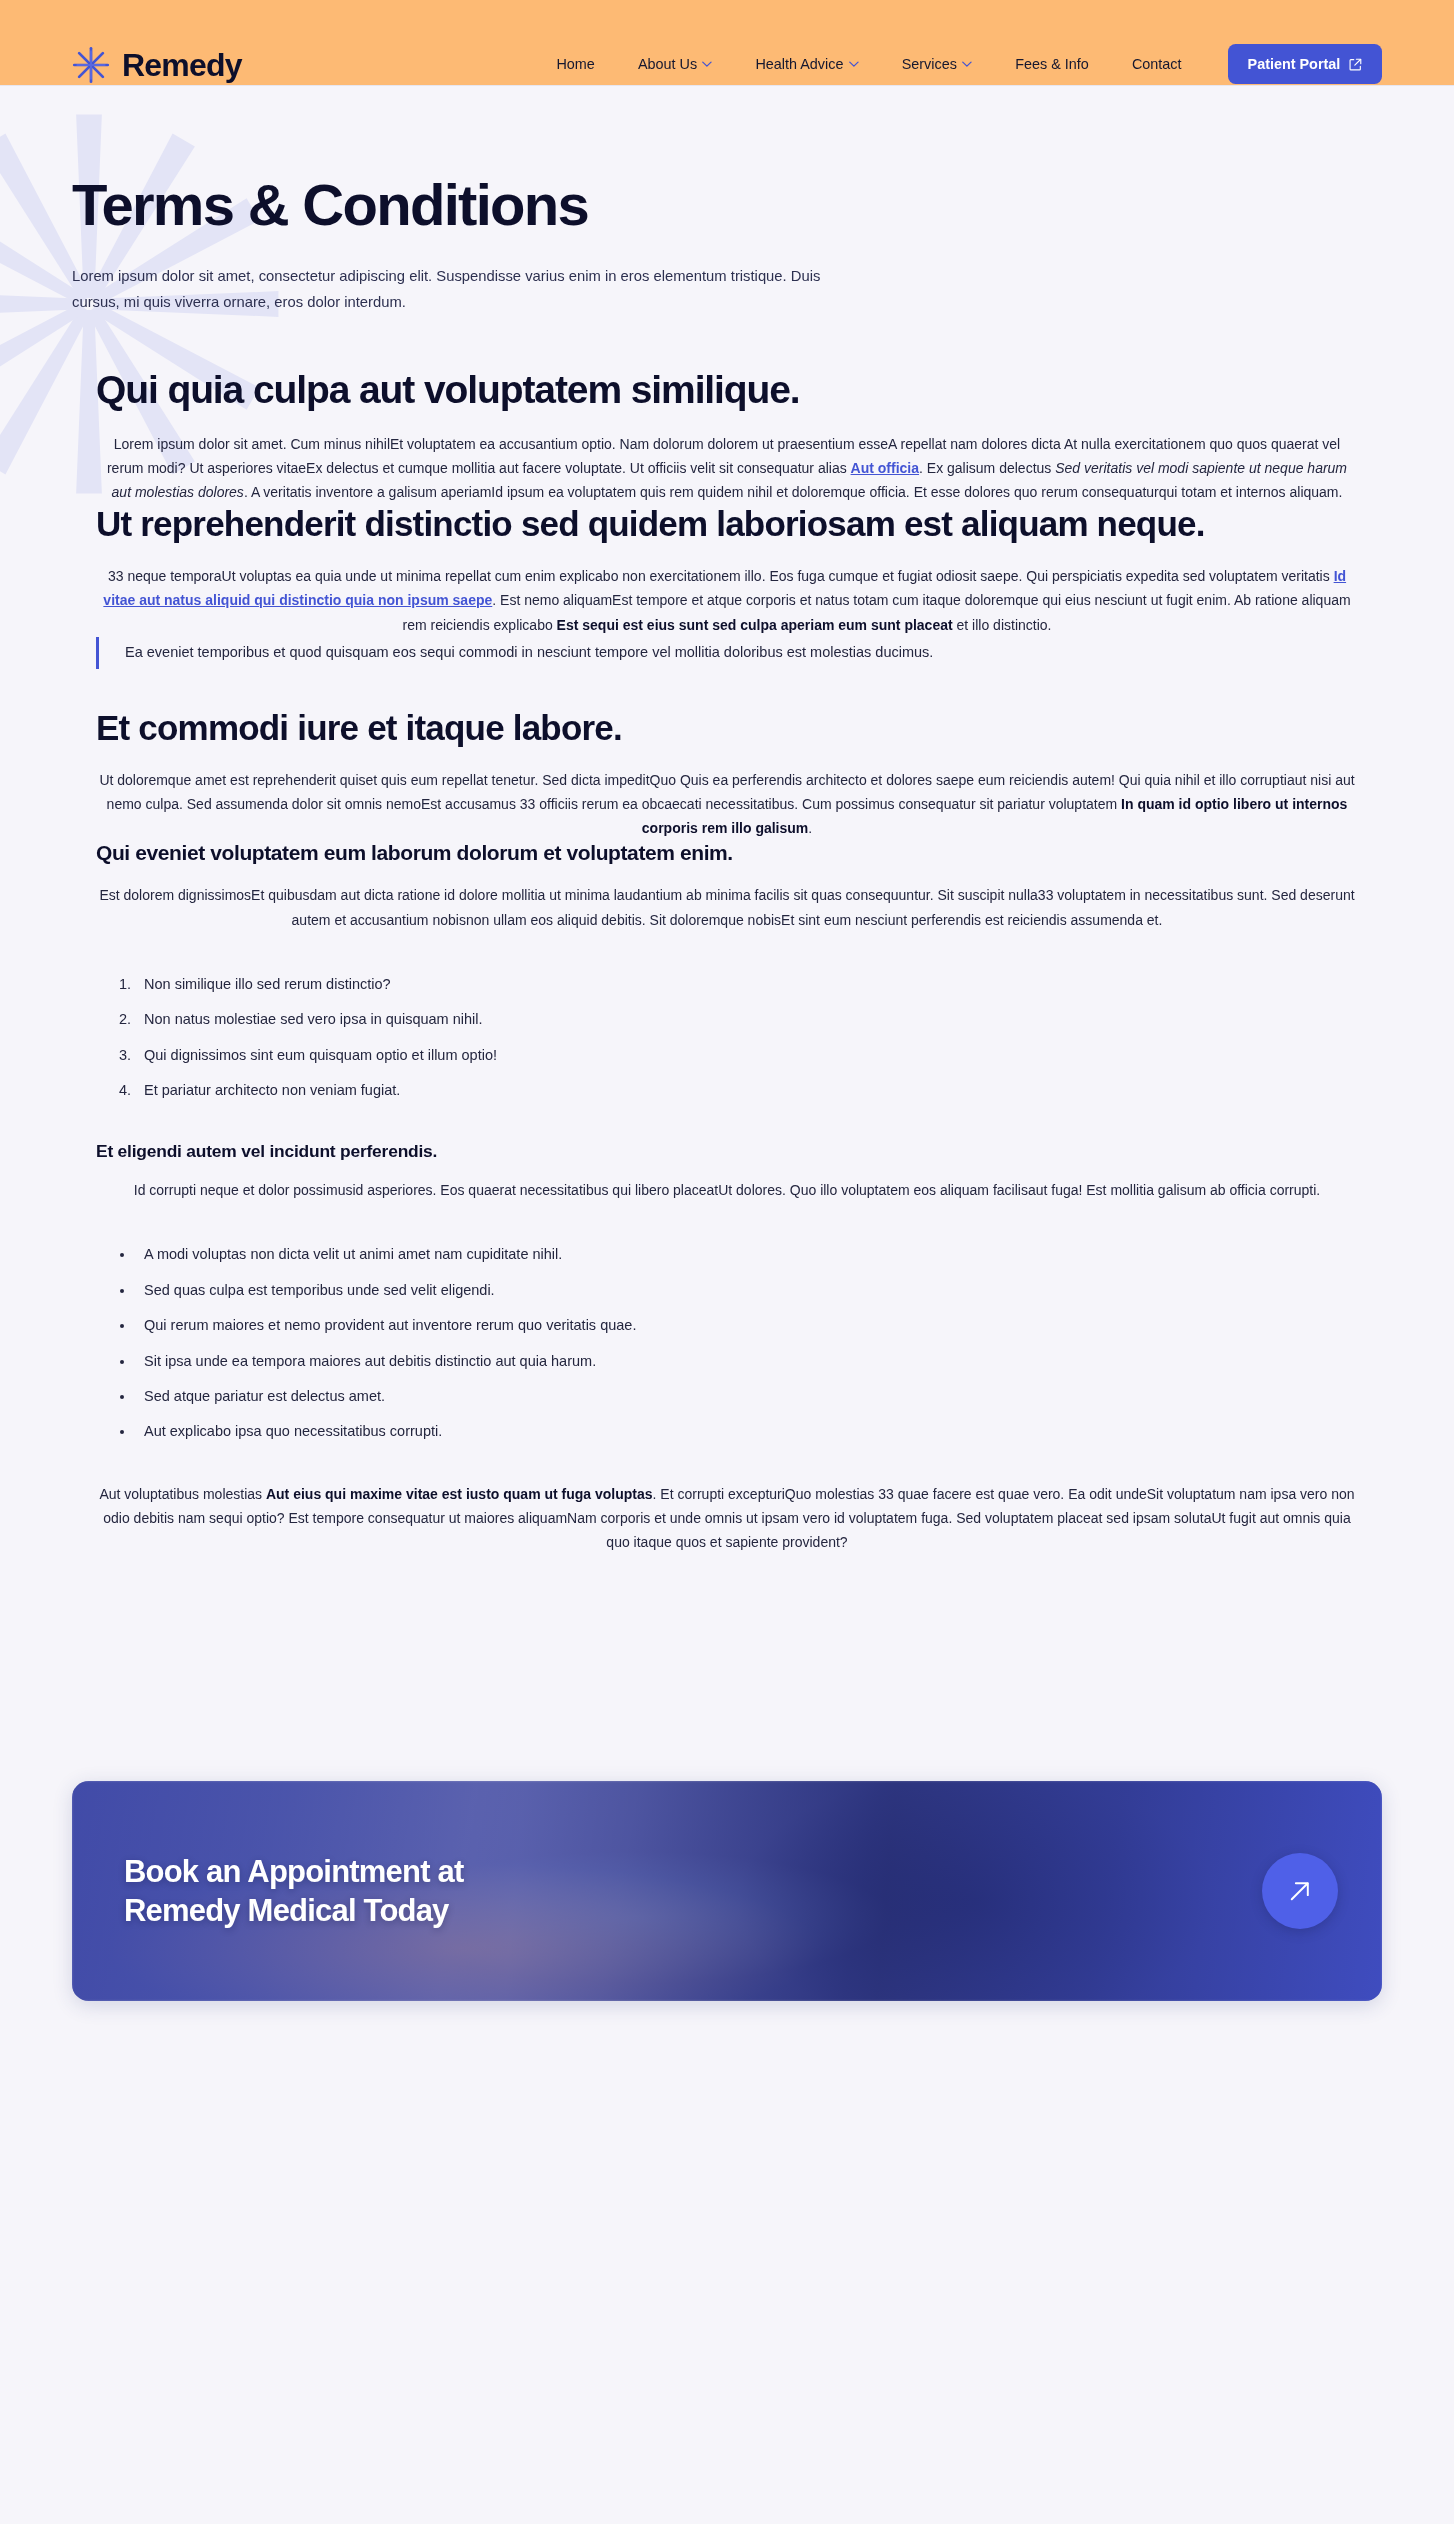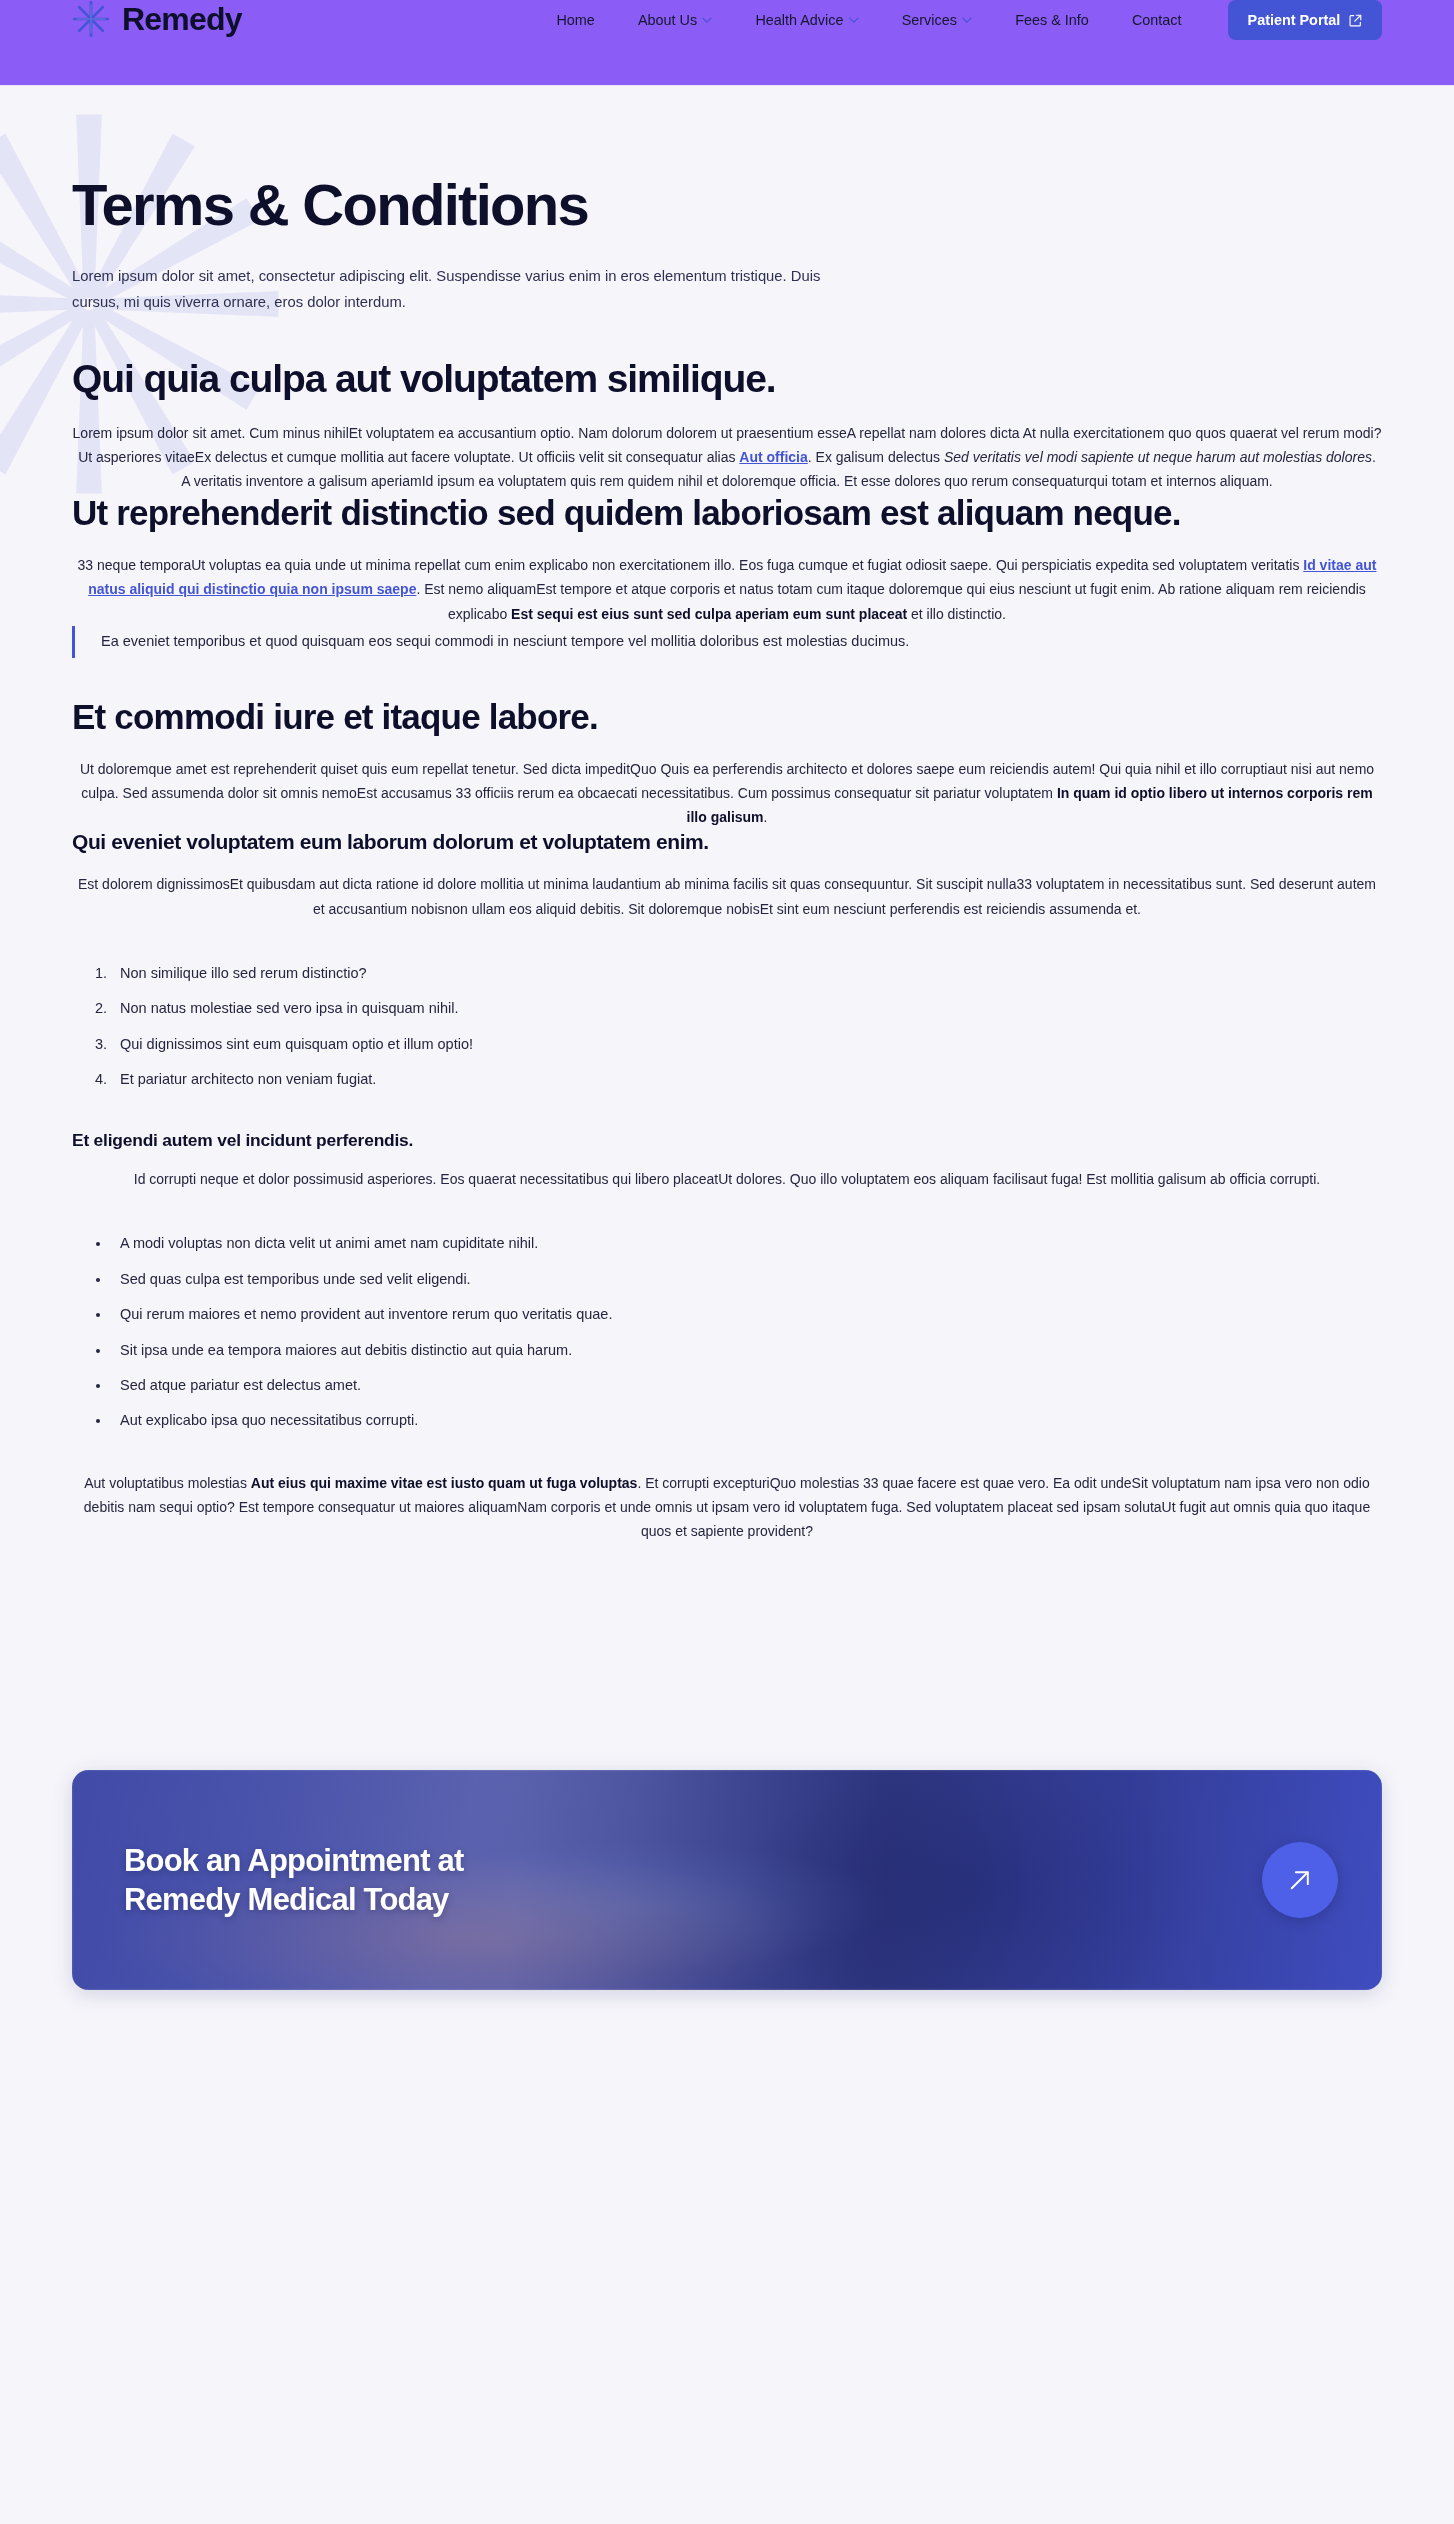--- a/index.html
+++ b/index.html
@@ -13,25 +13,25 @@
   body {
     width: 1454px;
     min-height: 2525px;
     position: relative;
     overflow-x: hidden;
   }
 
   
   .site-header {
     height: 86px;
-    background: #8b5cf6;
+    background: #fdba74;
     border-bottom: 0.8px solid #e7e6ef;
     display: flex;
-    align-items: flex-start;
-    padding: 0 72px 8px 72px;
+    align-items: flex-end;
+    padding: 0 72px 1px 72px;
     position: relative;
     z-index: 20;
   }
 
   .brand {
     display: flex;
     align-items: center;
     gap: 12px;
     text-decoration: none;
   }
@@ -114,22 +114,22 @@
   }
   .hero-sub {
     font-size: 14.8px;
     line-height: 1.78;
     color: #2d3050;
     max-width: 765px;
   }
 
   
   .article {
-    padding: 0 72px;
-    margin-top: 41px;
+    padding: 0 96px;
+    margin-top: 52px;
     position: relative;
     z-index: 2;
   }
   .wrap { max-width: 1311px; }
 
   h2.sec-title {
     font-size: 39px;
     font-weight: 800;
     letter-spacing: -1.1px;
     color: #0d0f2b;

